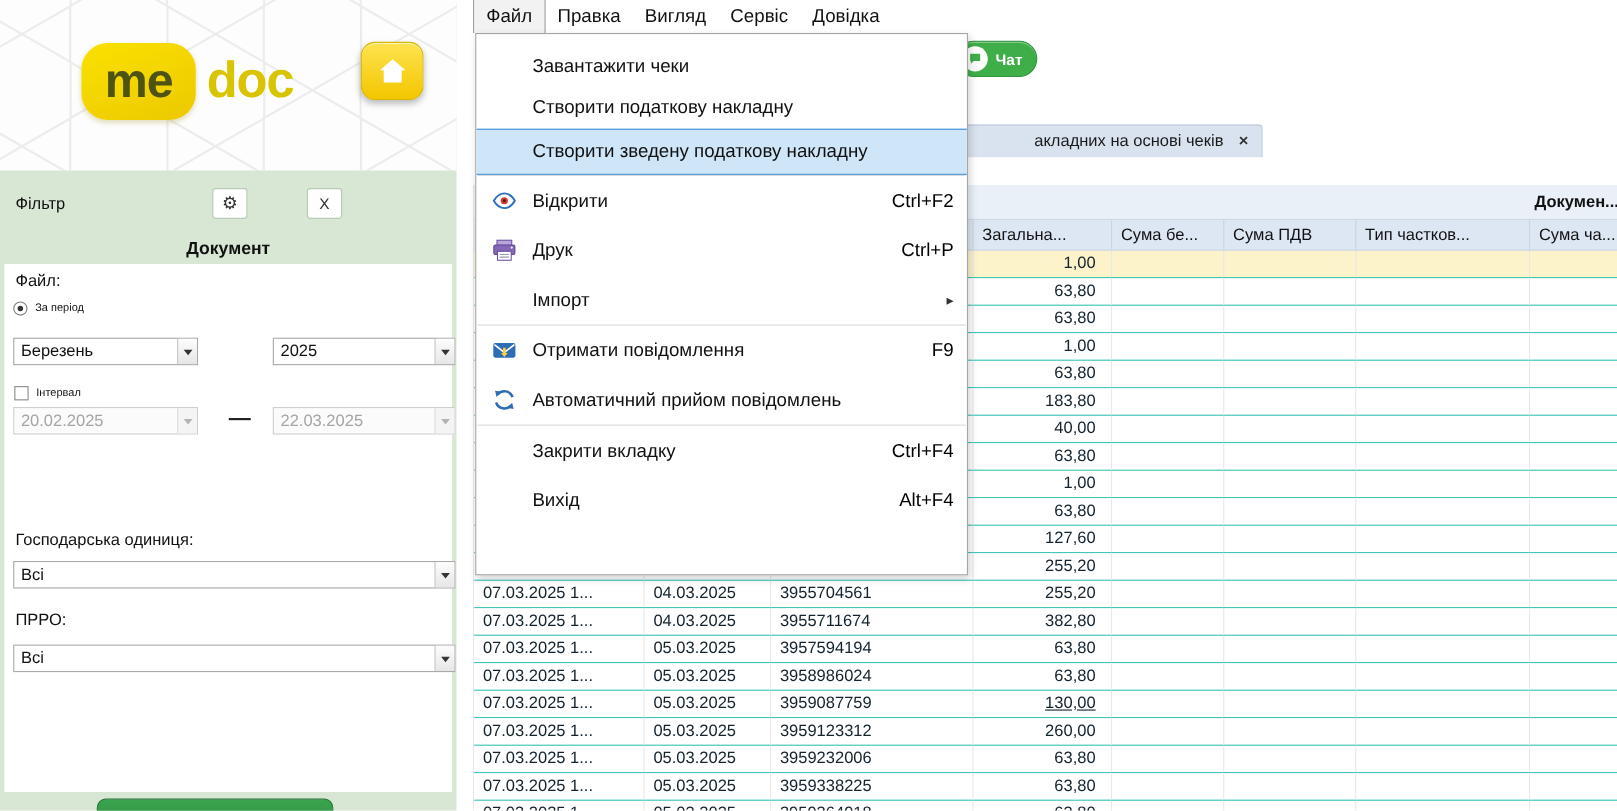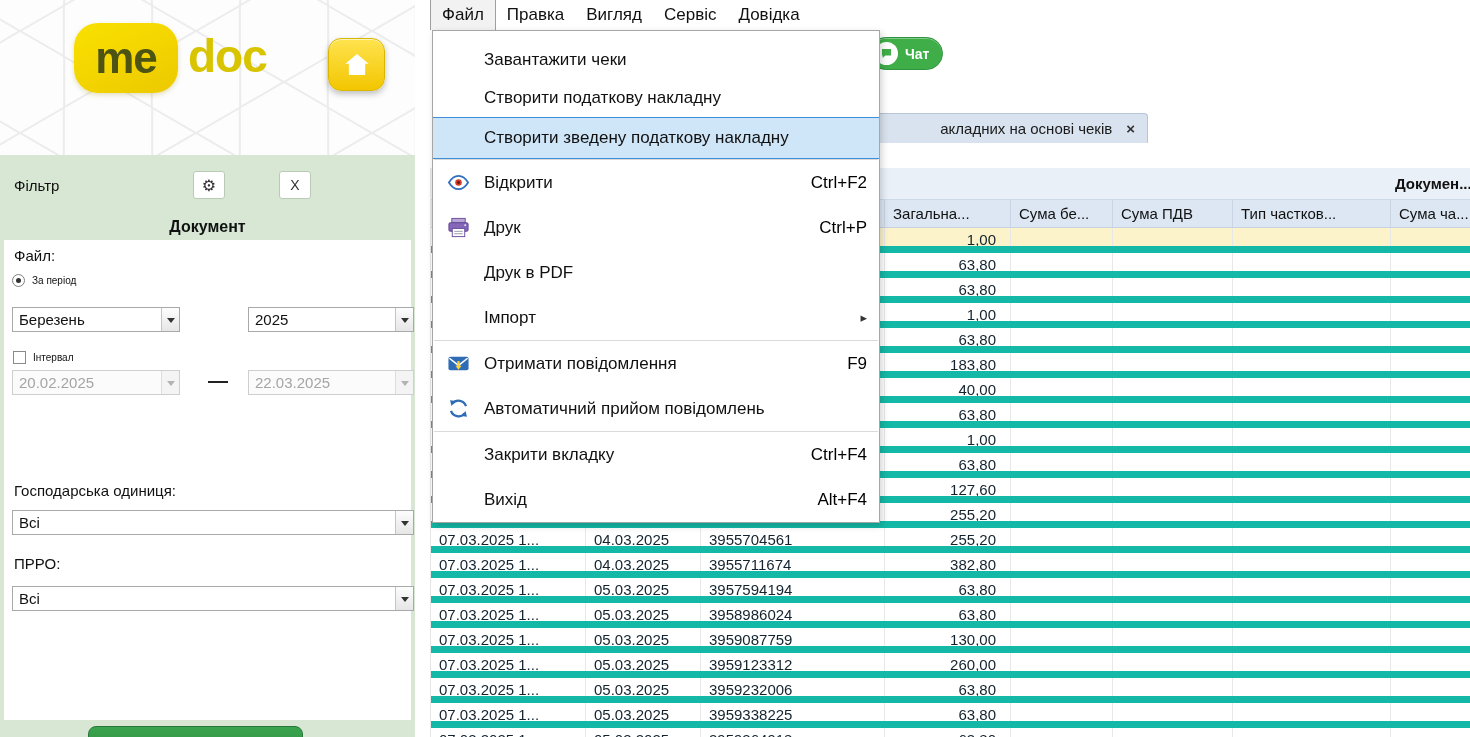--- a/index.html
+++ b/index.html
@@ -3,21 +3,21 @@
 <meta charset="utf-8">
 <style>
   *{box-sizing:border-box;margin:0;padding:0}
   html,body{width:1470px;height:737px}
   body{position:relative;font-family:"Liberation Sans",sans-serif;background:#fff;overflow:hidden;color:#111;cursor:default}
 
   
   #brand-area{position:absolute;left:0;top:0;width:415px;height:155px;background:#fdfdfd;overflow:hidden}
   #hex-svg{position:absolute;left:0;top:0}
   #hex-svg polygon{fill:none;stroke:#ececec;stroke-width:2}
-  #logo{position:absolute;left:62px;top:11px;width:240px;height:104px}
+  #logo{position:absolute;left:62px;top:27px;width:240px;height:104px}
   #logo-blob{position:absolute;left:12px;top:12px;width:104px;height:70px;border-radius:24px;
     background:linear-gradient(155deg,#fae100 0%,#ecc900 100%);
     box-shadow:0 2px 5px rgba(150,130,0,.25);display:flex;align-items:center;justify-content:center}
   #logo-me{font-size:44px;font-weight:bold;color:#4c5313;letter-spacing:-1px}
   #logo-doc{position:absolute;left:126px;top:18px;font-size:46px;font-weight:bold;color:#d8c400;letter-spacing:-1px}
   #home-btn{position:absolute;left:328px;top:38px;width:57px;height:53px;border-radius:13px;border:1px solid #d9b700;
     background:linear-gradient(180deg,#ffe34f,#f2c600);
     box-shadow:0 3px 6px rgba(0,0,0,.25), inset 0 1px 0 rgba(255,255,255,.6);
     display:flex;align-items:center;justify-content:center;cursor:pointer}
 
@@ -38,21 +38,21 @@
     border-radius:4px 4px 0 0;display:flex;align-items:center;justify-content:flex-end;padding:0 12px;gap:14px;font-size:15px;z-index:1;cursor:pointer}
   #tab-title{white-space:nowrap;color:#1a1a1a}
   #tab-close{color:#333;font-size:15px;font-weight:bold;line-height:1;cursor:pointer}
 
   
   #grid{position:absolute;left:430px;top:168px;width:1040px;height:569px;z-index:1;overflow:hidden;border-left:1px solid #e6e6e6;background:#fff}
   #group-band{height:32px;background:#e9f0f8;position:relative;border-bottom:1px solid #cdd9e6}
   #group-label{position:absolute;left:964px;top:7px;font-weight:bold;font-size:15px;white-space:nowrap}
   #head-row{height:28px;display:flex;background:#dce7f3;border-bottom:1px solid #c6d2e0}
   .hcell{flex-shrink:0;padding:5px 0 0 8px;font-size:15px;border-right:1px solid #c9d5e2;white-space:nowrap;overflow:hidden}
-  .trow{display:flex;height:25px;border-bottom:7px solid #14b8a6;background:#fff;cursor:pointer}
+  .trow{display:flex;height:25px;border-bottom:1px solid #14b8a6;background:#fff;cursor:pointer}
   .trow.sel{background:var(--row-selected,#fdf3cb)}
   .tcell{flex-shrink:0;font-size:15px;line-height:24px;padding:0 8px;border-right:1px solid #e8e8e8;white-space:nowrap;overflow:hidden;color:#13232e}
   .tcell.num{text-align:right;padding-right:14px}
 
   
   #sidebar{position:absolute;left:0;top:155px;width:415px;height:582px;background:var(--sidebar-green,#d7e7d4);z-index:2}
   #sb-filter-label{position:absolute;left:14px;top:22px;font-size:15px}
   .sb-btn{position:absolute;width:32px;height:28px;background:#fff;border:1px solid #b9cbb7;border-radius:3px;
     display:flex;align-items:center;justify-content:center;cursor:pointer;font-size:14px;color:#333}
   #sb-gear{left:193px;top:16px;font-size:16px}
@@ -480,25 +480,20 @@
           <line x1="7.5" y1="16" x2="16.5" y2="16" stroke="#9a9ab0"></line>
           <line x1="7.5" y1="18.5" x2="16.5" y2="18.5" stroke="#9a9ab0"></line>
           <circle cx="19" cy="9.5" r="1" fill="#eaffea"></circle>
         </svg>
       </span>
       <span class="mi-label">Друк</span>
       <span class="mi-right">Ctrl+P</span>
     </div>
     <div class="menu-item">
       <span class="mi-icon"></span>
-      <span class="mi-label">Друк в PDF</span>
-      <span class="mi-right"></span>
-    </div>
-    <div class="menu-item">
-      <span class="mi-icon"></span>
       <span class="mi-label">Імпорт</span>
       <span class="mi-right arrow">▸</span>
     </div>
     <div class="menu-sep"></div>
     <div class="menu-item">
       <span class="mi-icon">
         <svg width="23" height="23" viewBox="0 0 24 24">
           <rect x="1.5" y="5" width="21" height="14" rx="2" fill="#2e6db5"></rect>
           <path d="M2.5 6.5 12 14l9.5-7.5" stroke="#fff" stroke-width="1.6" fill="none"></path>
           <path d="M12 9.5v6.5" stroke="#ffd23c" stroke-width="2.4"></path>

